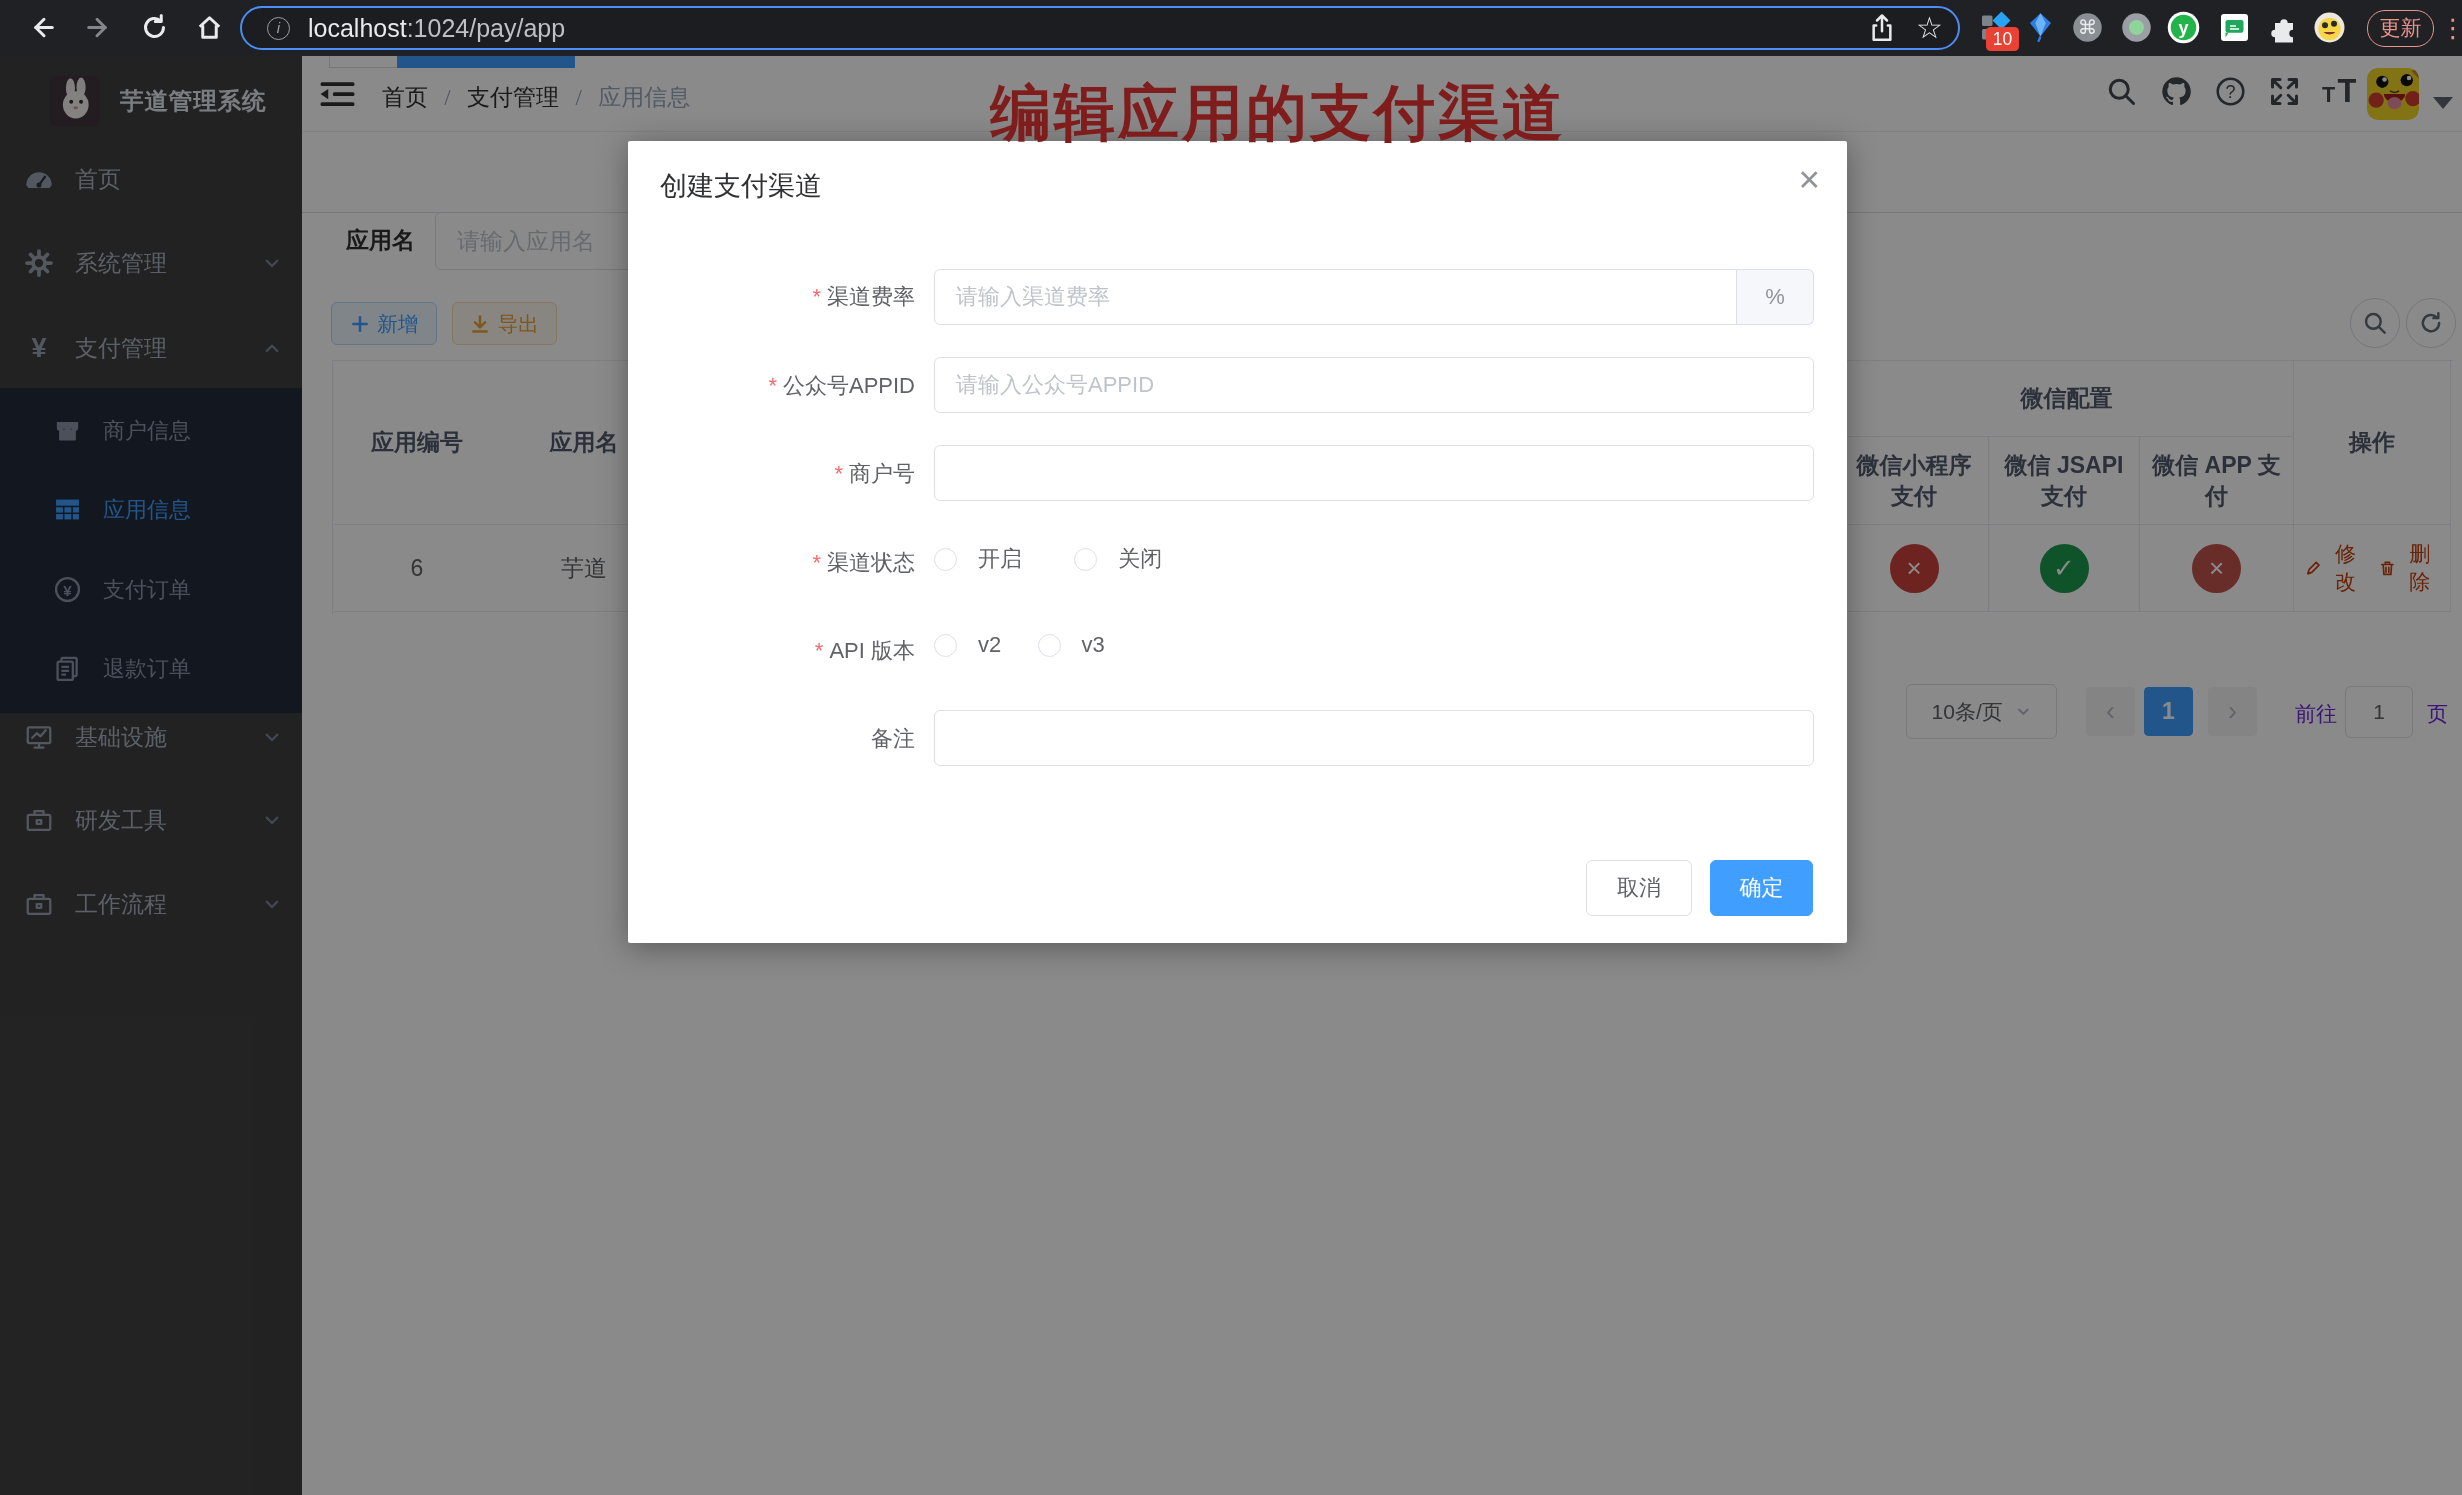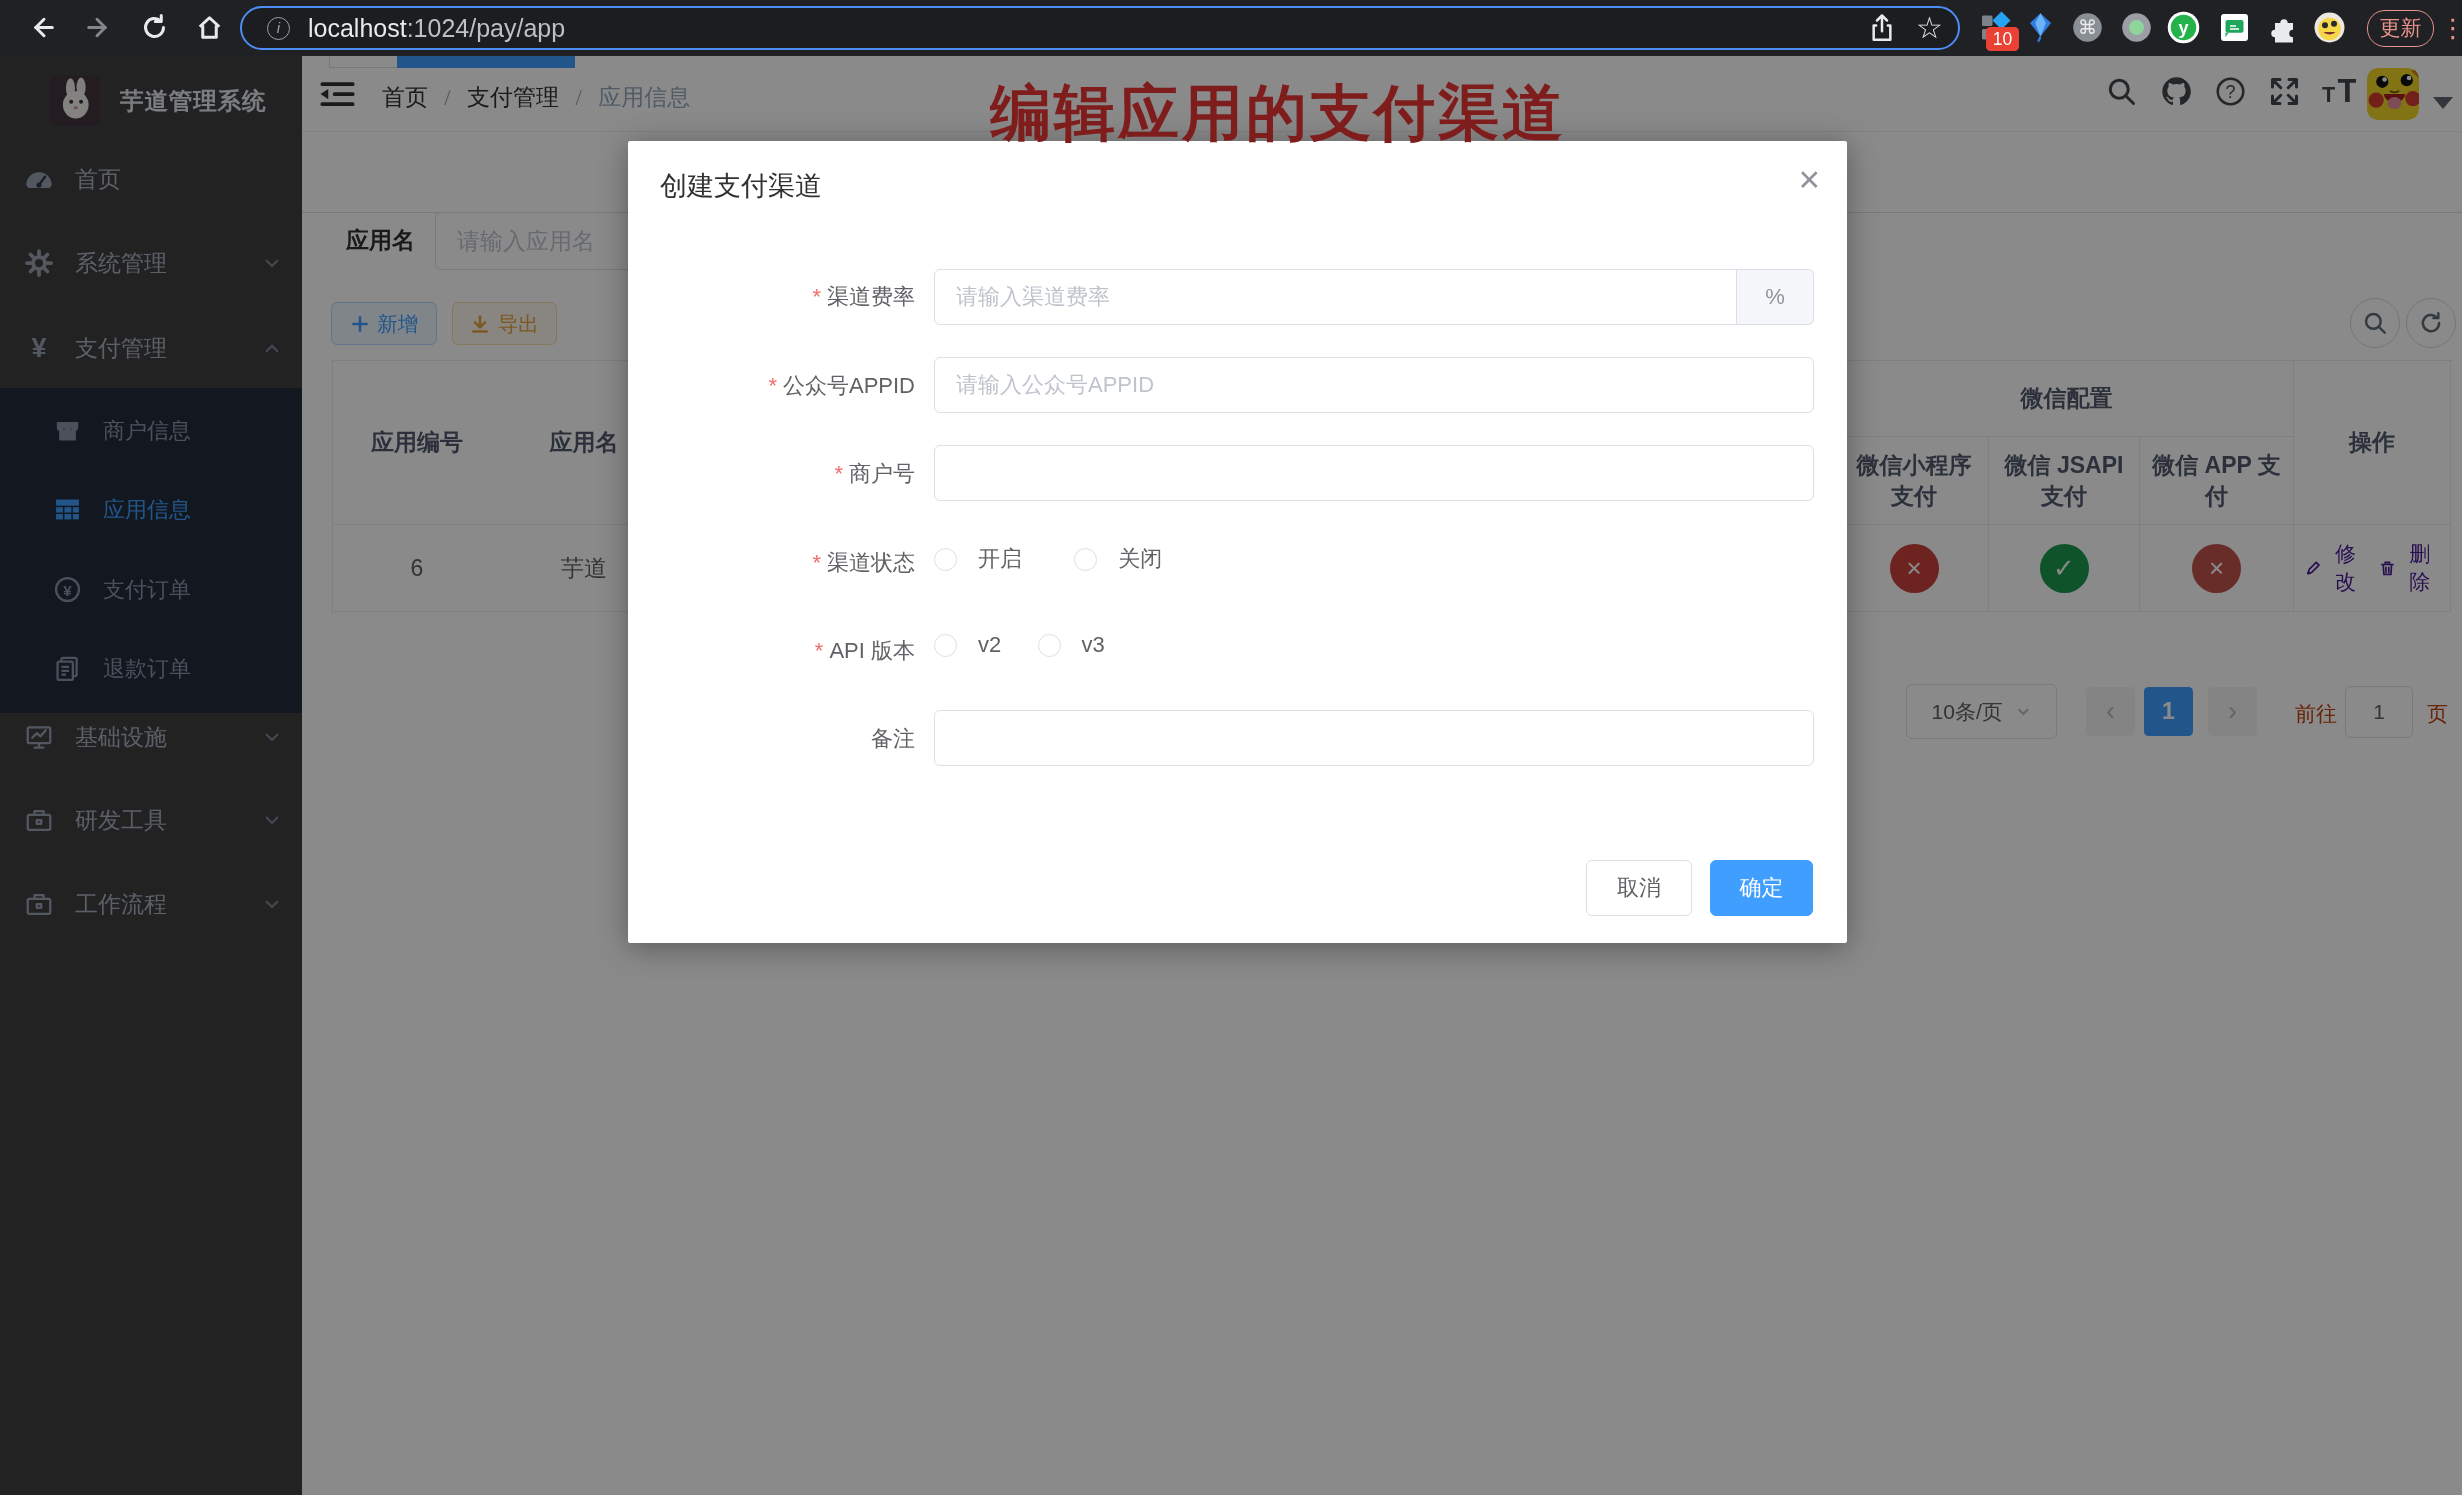--- a/index.html
+++ b/index.html
@@ -82,24 +82,24 @@
   
   .cell { position:absolute; border-right:1.5px solid #e8ebf1; border-bottom:1.5px solid #e8ebf1;
           display:flex; align-items:center; justify-content:center; text-align:center;
           font-size:23px; color:#515a6e; background:#fff; padding:0 10.6px; }
   .cell.head { font-weight:bold; }
   .cell.body { color:#606266; font-weight:normal; }
   .tbl-frame { position:absolute; left:332px; top:360px; width:2121px; height:254px;
                border-left:1.5px solid #e8ebf1; border-top:1.5px solid #e8ebf1; }
   .stat-dot { width:49px; height:49px; border-radius:50%; color:#fff; font-size:26px;
               display:flex; align-items:center; justify-content:center; }
-  .oplink { color:#4c1d95; font-size:21px; display:inline-flex; align-items:center; gap:4.6px; cursor:pointer; }
+  .oplink { color:#c2410c; font-size:21px; display:inline-flex; align-items:center; gap:4.6px; cursor:pointer; }
 
   
-  .pg-text { position:absolute; font-size:21px; color:#c2410c; }
+  .pg-text { position:absolute; font-size:21px; color:#6d28d9; }
   .pg-select { position:absolute; left:1906px; top:684px; width:151px; height:55px; border:1.5px solid #dcdfe6;
                border-radius:6px; display:flex; align-items:center; justify-content:center; gap:12px;
                font-size:21px; color:#606266; background:#fff; cursor:pointer; }
   .pg-btn { position:absolute; top:687px; width:49px; height:49px; border-radius:4.6px; background:#f4f4f5;
             color:#b4b9c2; font-size:27px; display:flex; align-items:center; justify-content:center; cursor:pointer; }
   .pg-cur { position:absolute; left:2144px; top:687px; width:49px; height:49px; border-radius:4.6px; background:#409eff;
             color:#fff; font-size:23px; font-weight:bold; display:flex; align-items:center; justify-content:center; }
   .pg-goto { position:absolute; left:2345px; top:686px; width:68px; height:52px; border:1.5px solid #dcdfe6;
              border-radius:6px; font-size:21px; color:#606266; text-align:center; background:#fff; }
 

